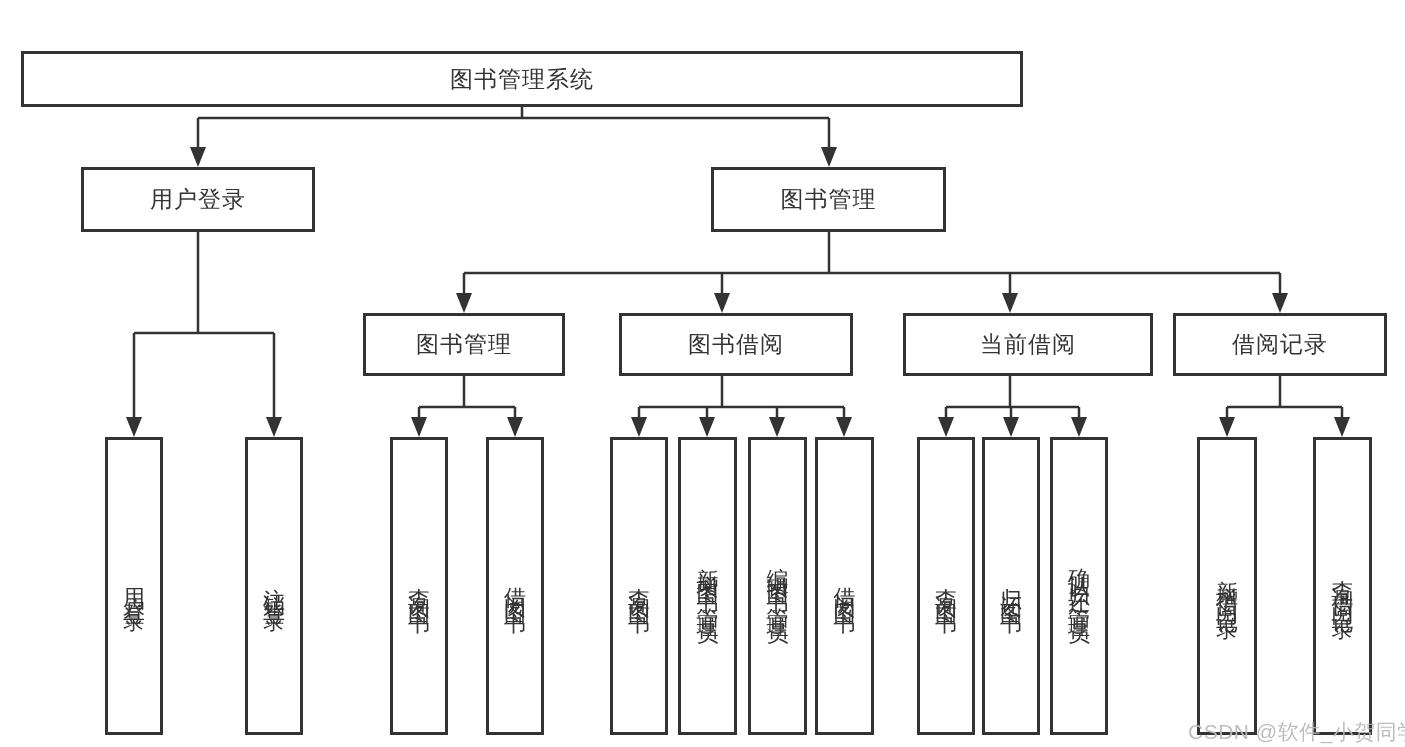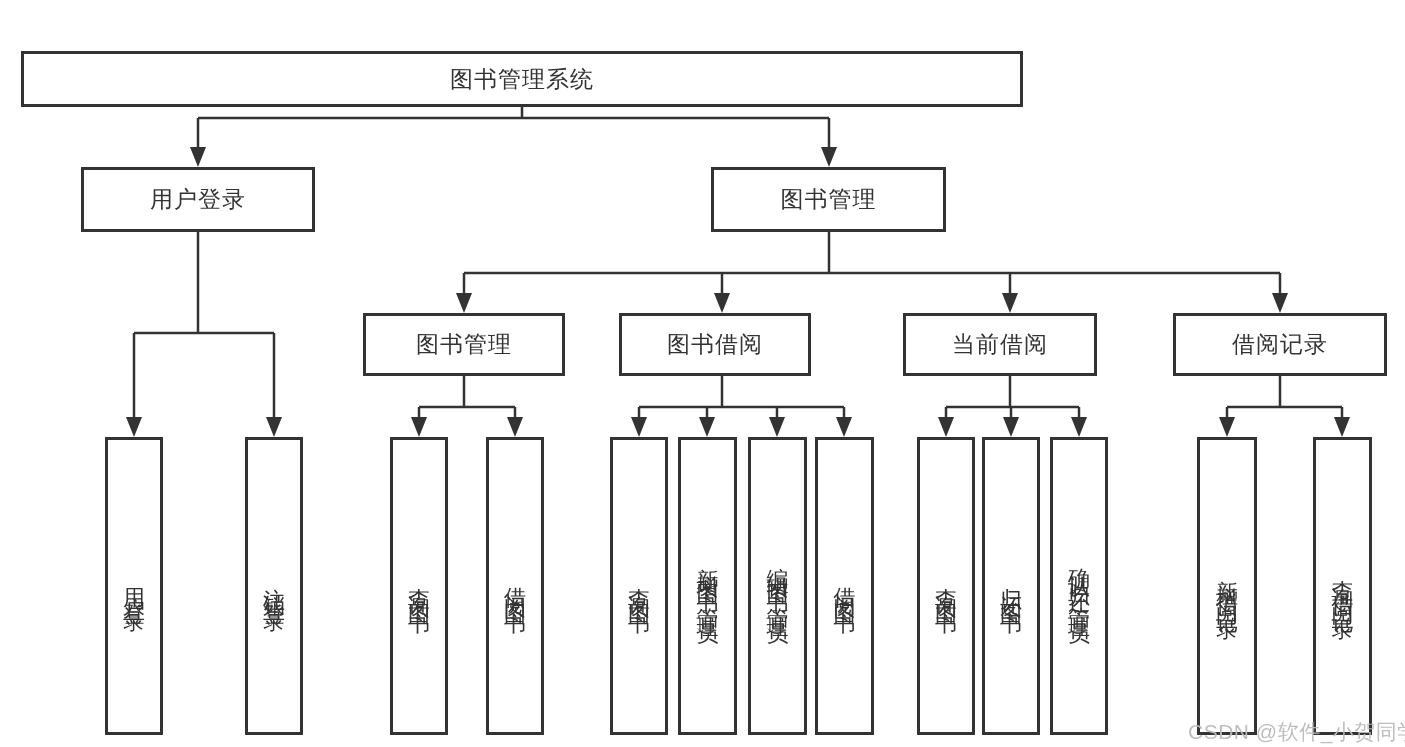--- a/index.html
+++ b/index.html
@@ -137,24 +137,24 @@
   <div class="box hbox" style="left:81px; top:167px; width:234px; height:65px;">
     <span class="lbl">用户登录</span>
   </div>
   <div class="box hbox" style="left:711px; top:167px; width:235px; height:65px;text-align:center;">
     <span class="lbl">图书管理</span>
   </div>
 
   <div class="box hbox" style="left:363px; top:313px; width:202px; height:63px;">
     <span class="lbl">图书管理</span>
   </div>
-  <div class="box hbox" style="left:619px; top:313px; width:192px; height:63px;">
+  <div class="box hbox" style="left:619px; top:313px; width:234px; height:63px;">
     <span class="lbl">图书借阅</span>
   </div>
-  <div class="box hbox" style="left:903px; top:313px; width:194px; height:63px;">
+  <div class="box hbox" style="left:903px; top:313px; width:250px; height:63px;">
     <span class="lbl">当前借阅</span>
   </div>
   <div class="box hbox" style="left:1173px; top:313px; width:214px; height:63px;">
     <span class="lbl">借阅记录</span>
   </div>
 
   <div class="box vbox" style="left:105px; top:437px; width:58px; height:298px;">
     <span class="vlbl">用户登录</span>
   </div>
   <div class="box vbox" style="left:245px; top:437px; width:58px; height:298px;">

